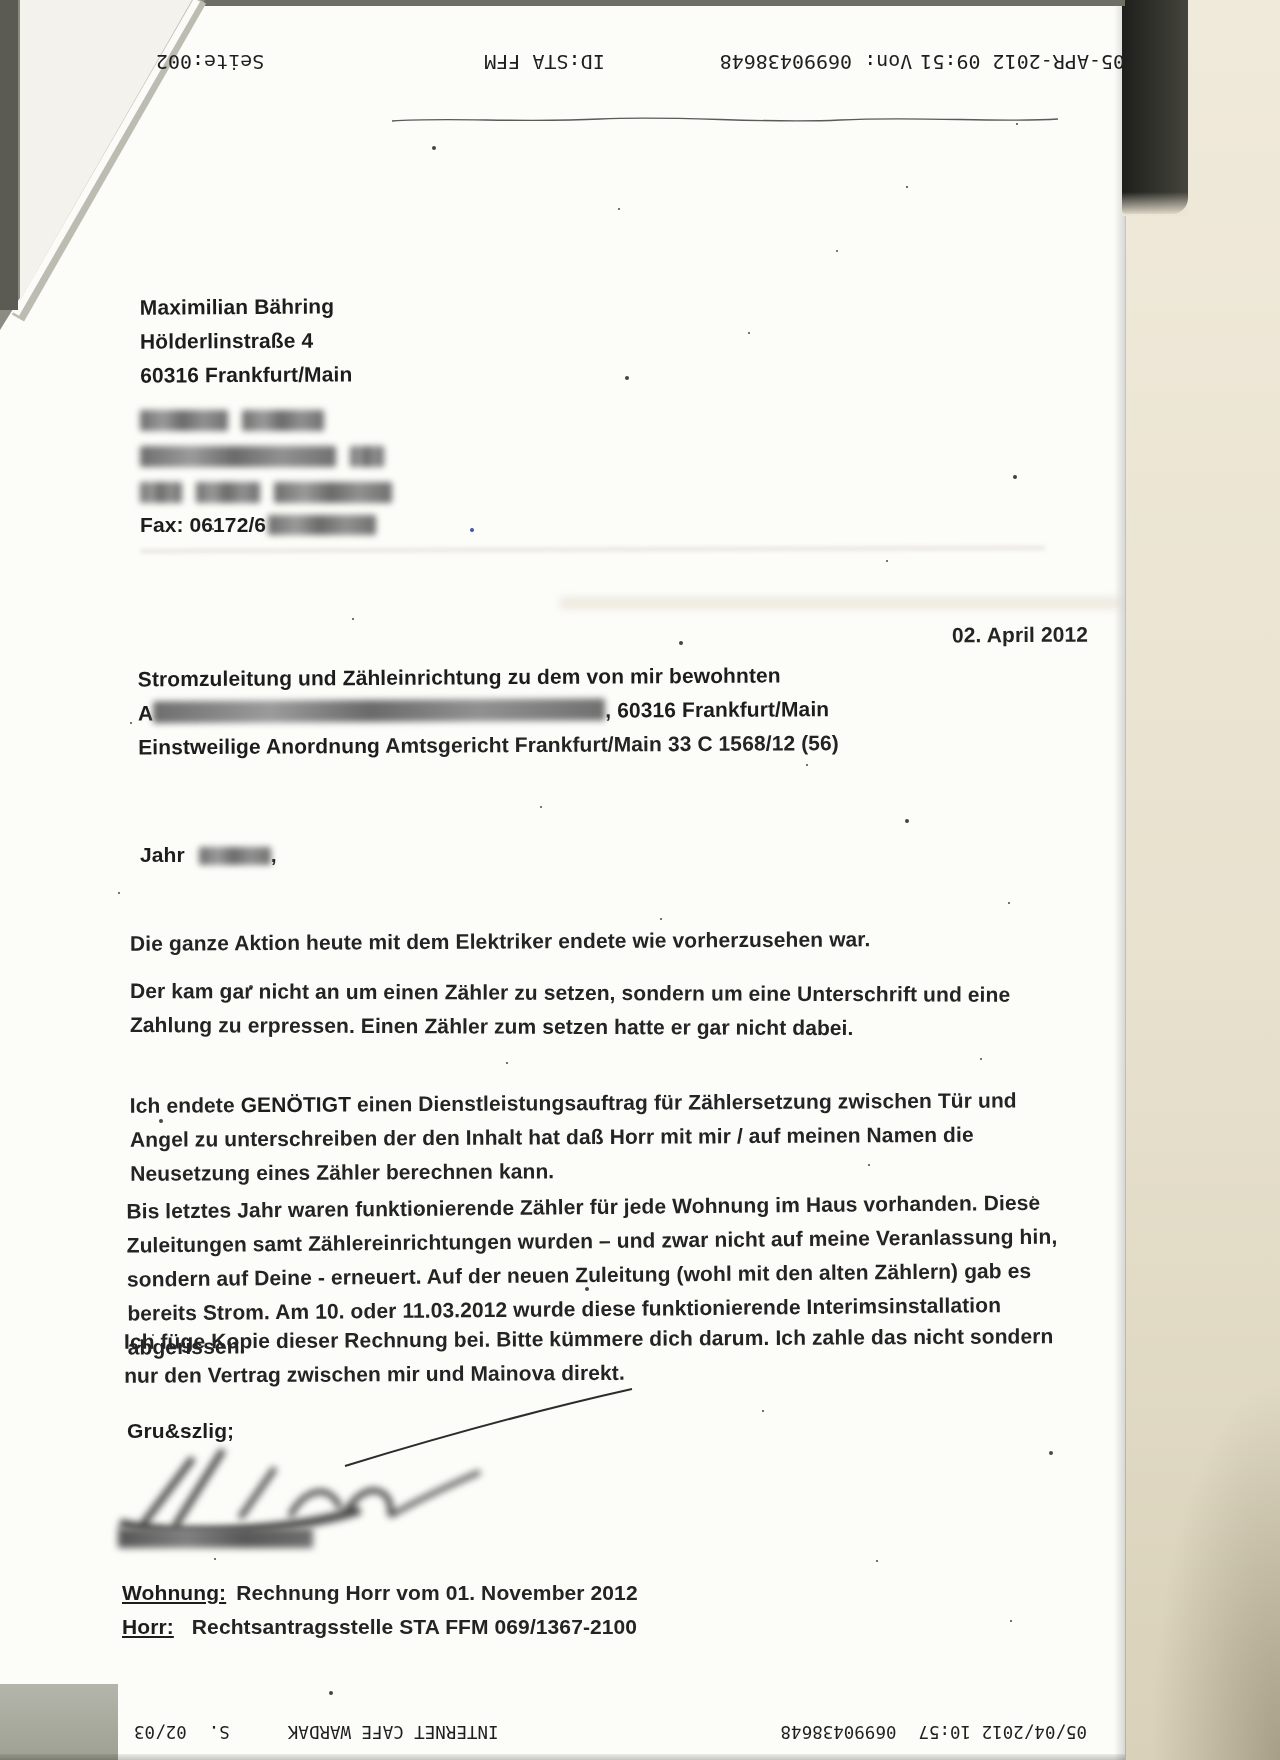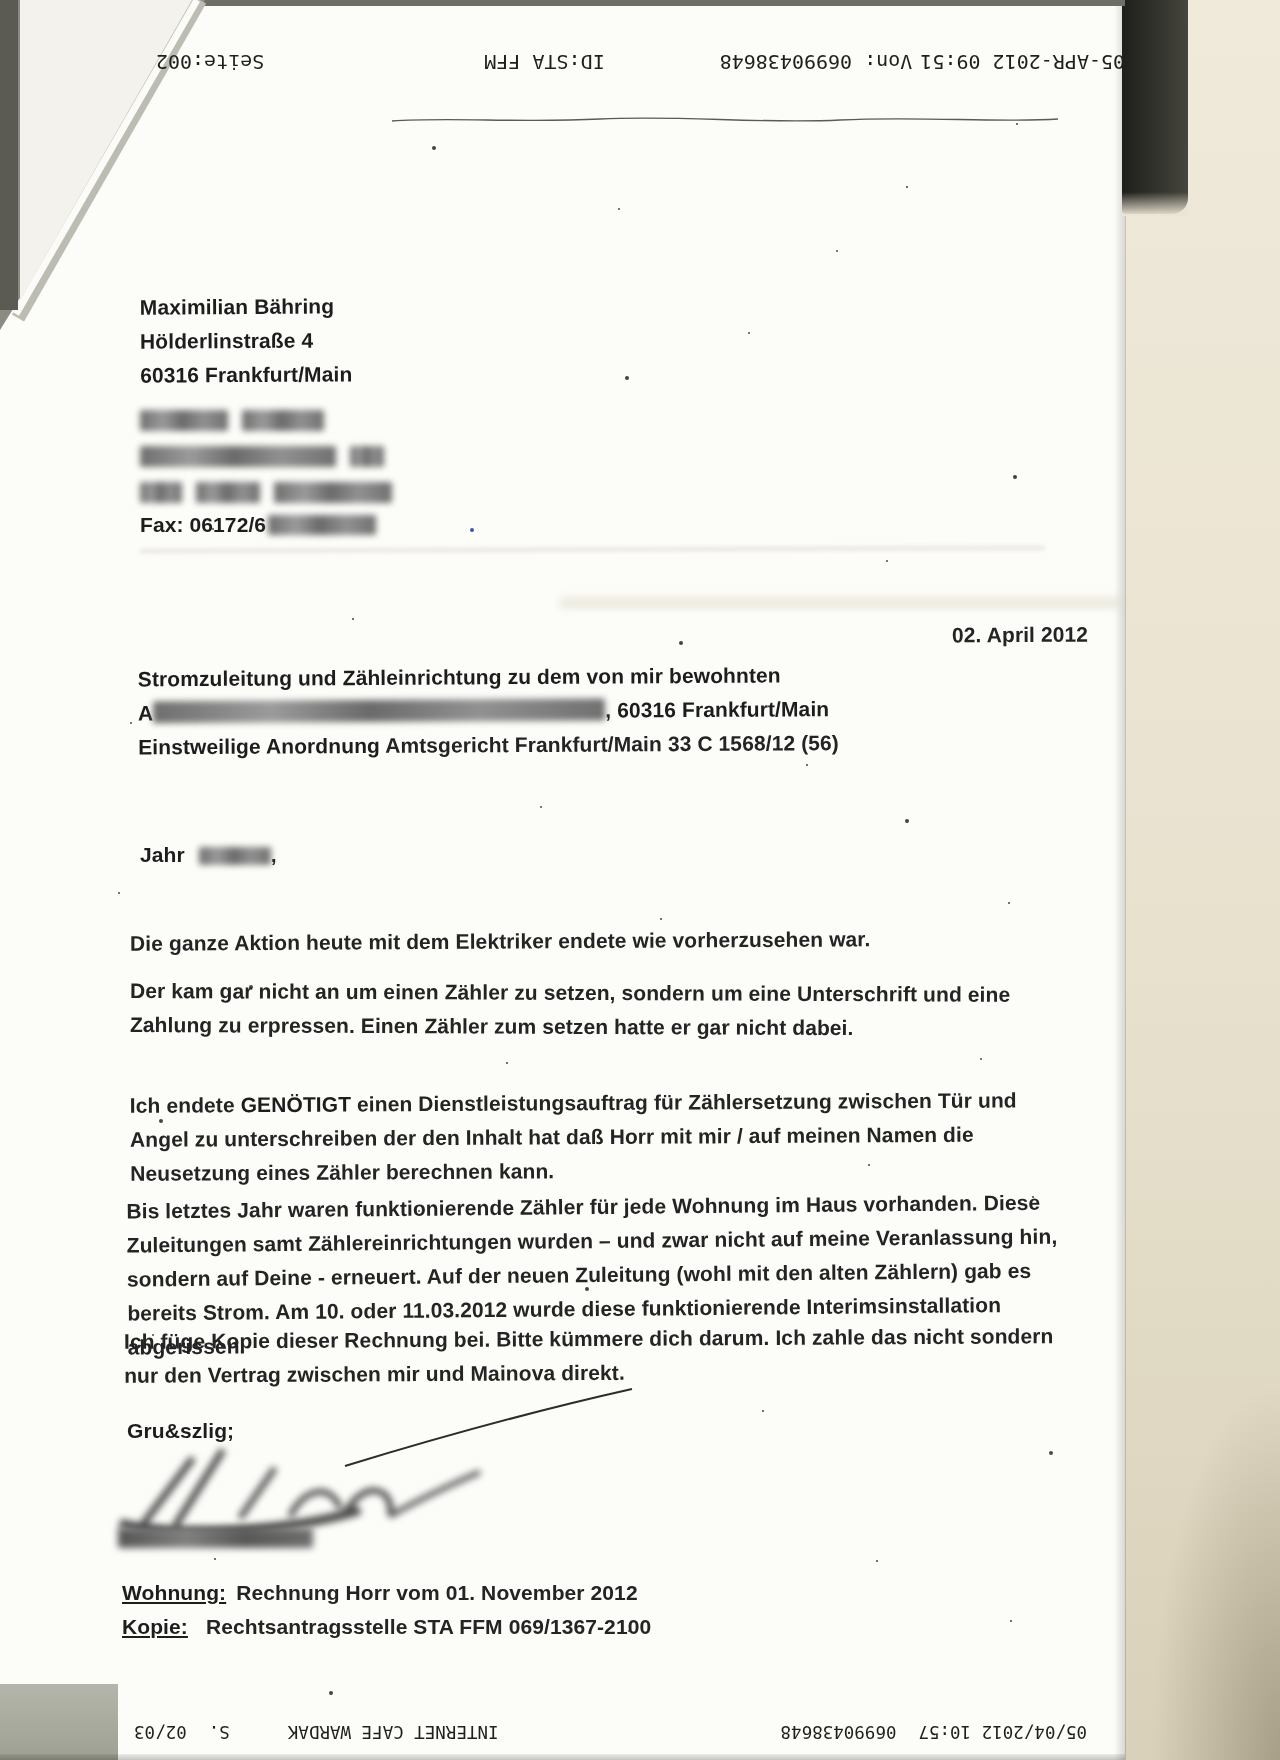--- a/index.html
+++ b/index.html
@@ -168,21 +168,21 @@
 
   <svg class="overlay-svg" width="1280" height="1760">
     <path d="M392,121 C450,117 520,123 600,119 C680,115 760,124 840,120 C920,116 1000,123 1058,119" stroke="#3d3d3d" stroke-width="1.4" fill="none" opacity="0.85"></path>
     <path d="M345,1466 C430,1440 520,1414 632,1389" stroke="#2c2c2c" stroke-width="2" fill="none"></path>
   </svg>
 
   <div class="t" style="left:122px;top:1576px;">
     <span class="b u" style="margin-right:10px;">Wohnung:</span><span>Rechnung Horr vom 01. November 2012</span>
   </div>
   <div class="t" style="left:122px;top:1610px;">
-    <span class="b u" style="margin-right:18px;">Kopie:</span><span>Rechtsantragsstelle STA FFM 069/1367-2100</span>
+    <span class="b u" style="margin-right:18px;">Horr:</span><span>Rechtsantragsstelle STA FFM 069/1367-2100</span>
   </div>
 
   <div class="fax fax-footer">
     <span class="g1">05/04/2012 10:57</span>
     <span class="g2">06990438648</span>
     <span class="g3">INTERNET CAFE WARDAK</span>
     <span class="g4">S.</span>
     <span>02/03</span>
   </div>
 

